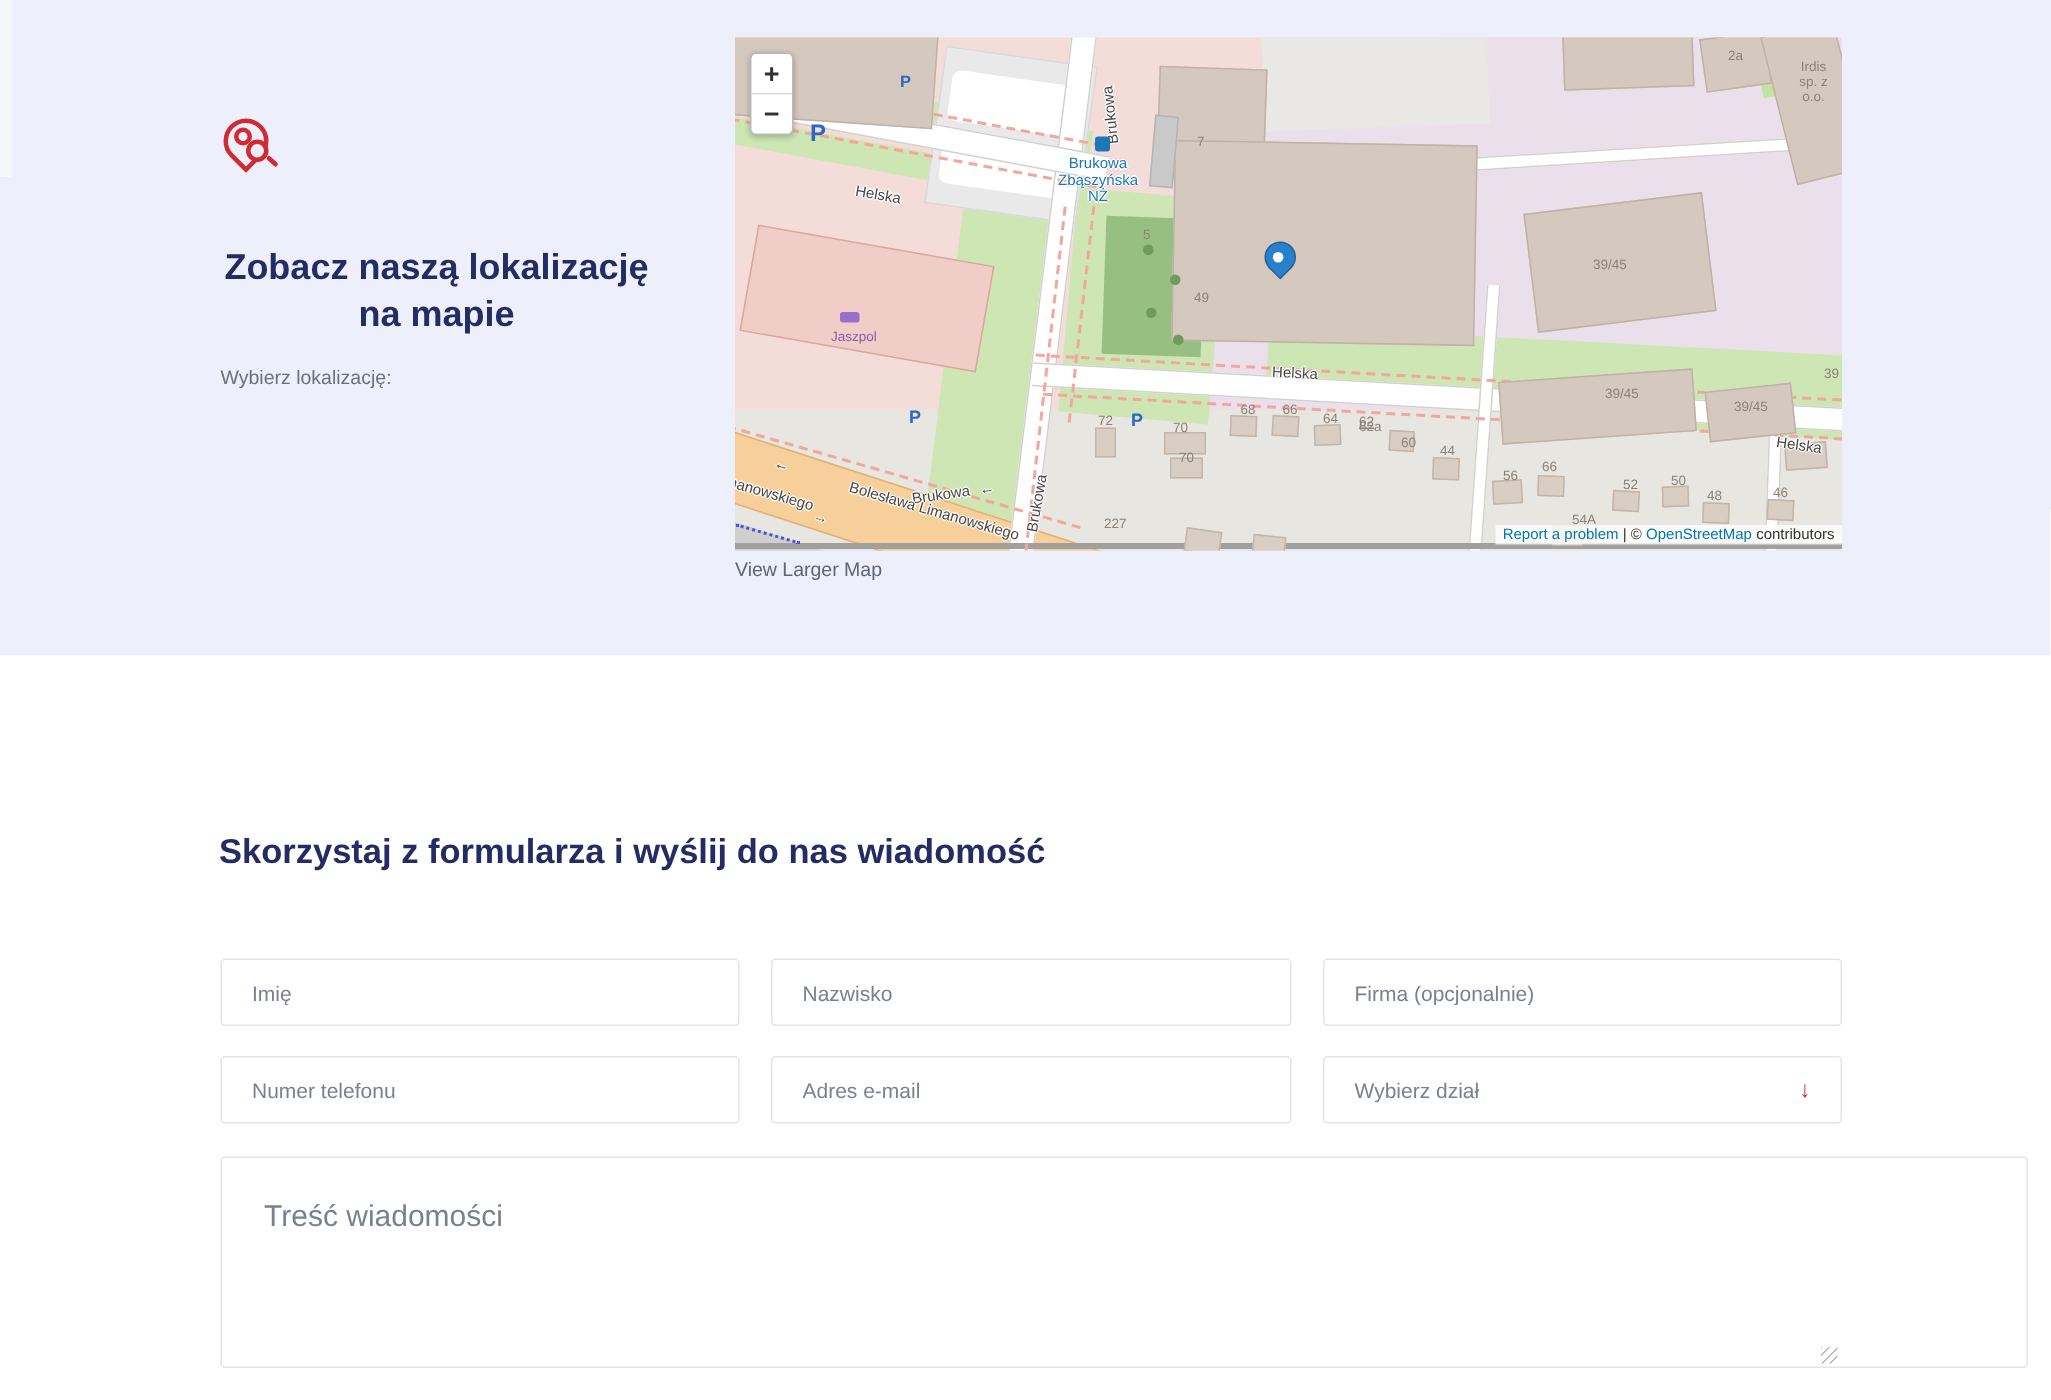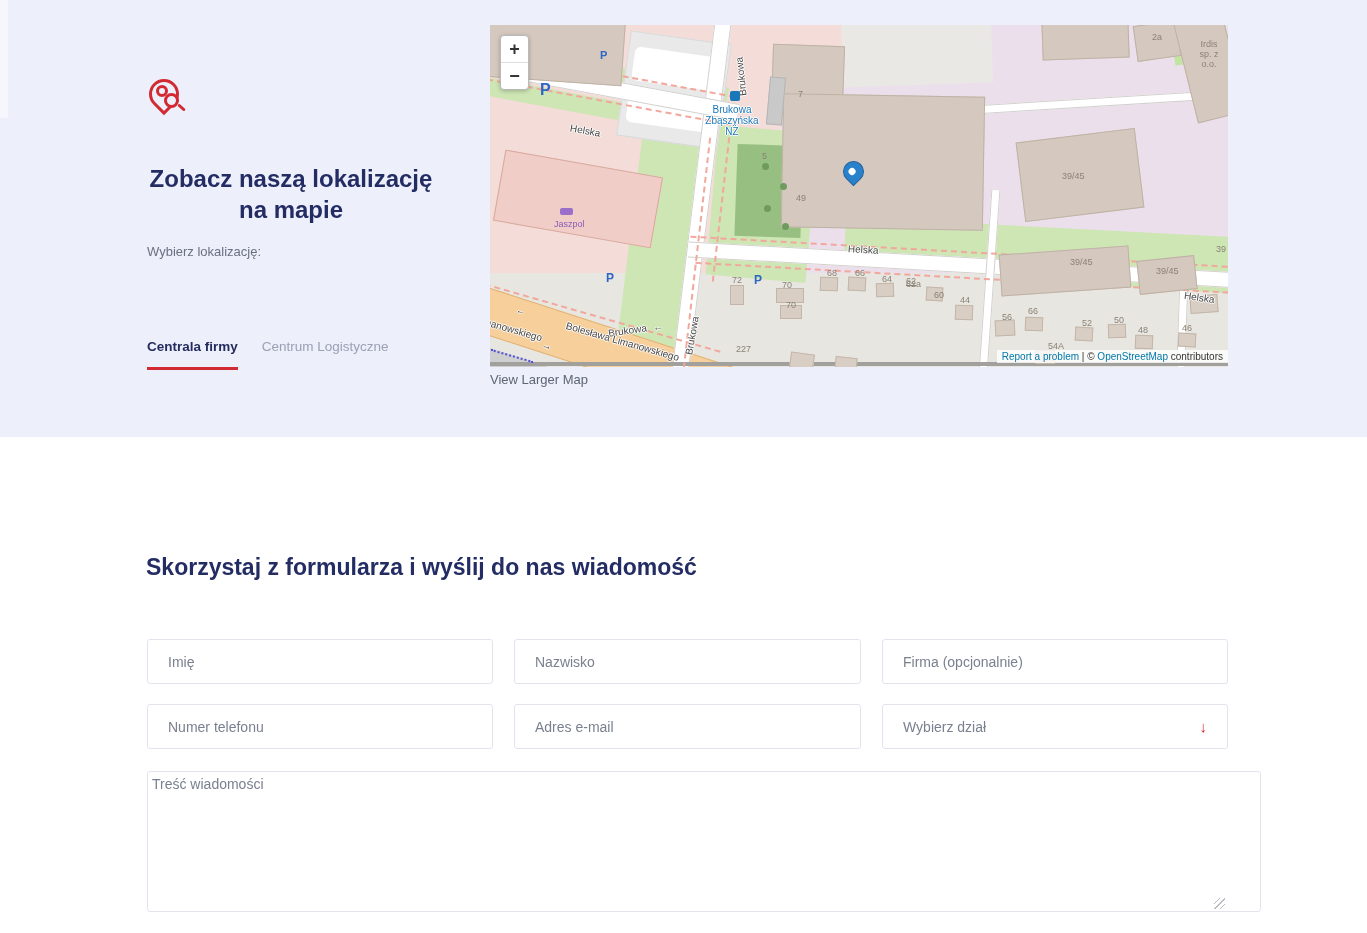--- a/index.html
+++ b/index.html
@@ -78,22 +78,22 @@
 
   
   .form-heading{position:absolute;left:146px;top:535px;font-size:23px;font-weight:700;color:#232c63;}
   .field{position:absolute;width:346px;height:45px;border:1px solid #e3e3ed;border-radius:3px;background:#fff;
          padding:0 20px;font-size:14px;color:#3c4152;box-sizing:border-box;font-family:"Liberation Sans",sans-serif;
          outline:none;}
   .field::placeholder{color:#7b8090;}
   .select-box{display:flex;align-items:center;justify-content:space-between;cursor:pointer;}
   .select-text{color:#7b8090;font-size:14px;}
   .select-arrow{color:#d22a33;font-weight:700;font-size:15px;}
-  .msg-area{position:absolute;left:147px;top:771px;width:1114px;height:141px;border:1px solid #e3e3ed;
-            border-radius:3px;background:#fff;padding:4px;font-size:14px;color:#3c4152;box-sizing:border-box;
+  .msg-area{position:absolute;left:147px;top:771px;width:1205px;height:141px;border:1px solid #e3e3ed;
+            border-radius:3px;background:#fff;padding:28px;font-size:20px;color:#3c4152;box-sizing:border-box;
             font-family:"Liberation Sans",sans-serif;resize:none;outline:none;}
   .msg-area::placeholder{color:#7b8090;}
   .grip{position:absolute;left:1214px;top:898px;width:11px;height:11px;
         background:repeating-linear-gradient(-45deg,transparent 0 3px,#b9b9c2 3px 4px);}
 </style>
 </head>
 <body>
 
 <div class="page">
 
@@ -103,24 +103,20 @@
     <div class="pin-icon">
       <div class="pin-body"></div>
       <div class="pin-dot"></div>
       <div class="mag-glass"></div>
       <div class="mag-handle"></div>
     </div>
 
     <h1 class="hero-heading">Zobacz naszą lokalizację na mapie</h1>
     <div class="chooser-label">Wybierz lokalizację:</div>
 
-    <div class="tabs">
-      <div class="tab active">Centrala firmy</div>
-      <div class="tab inactive">Centrum Logistyczne</div>
-    </div>
 
     <div class="map">
 
       <div class="lav" style="left:290px;top:50px;width:450px;height:200px;z-index:1;"></div>
       <div class="lav" style="left:468px;top:-5px;width:272px;height:60px;z-index:1;"></div>
       <div class="grayband" style="left:0;top:248px;width:740px;height:96px;z-index:1;"></div>
       <div class="graypatch" style="left:352px;top:-5px;width:150px;height:65px;transform:rotate(-2deg);z-index:1;"></div>
 
       <div class="green" style="left:-10px;top:40px;width:250px;height:14px;transform:rotate(10.5deg);z-index:2;"></div>
       <div class="green" style="left:-10px;top:74px;width:245px;height:18px;transform:rotate(10.5deg);z-index:2;"></div>

